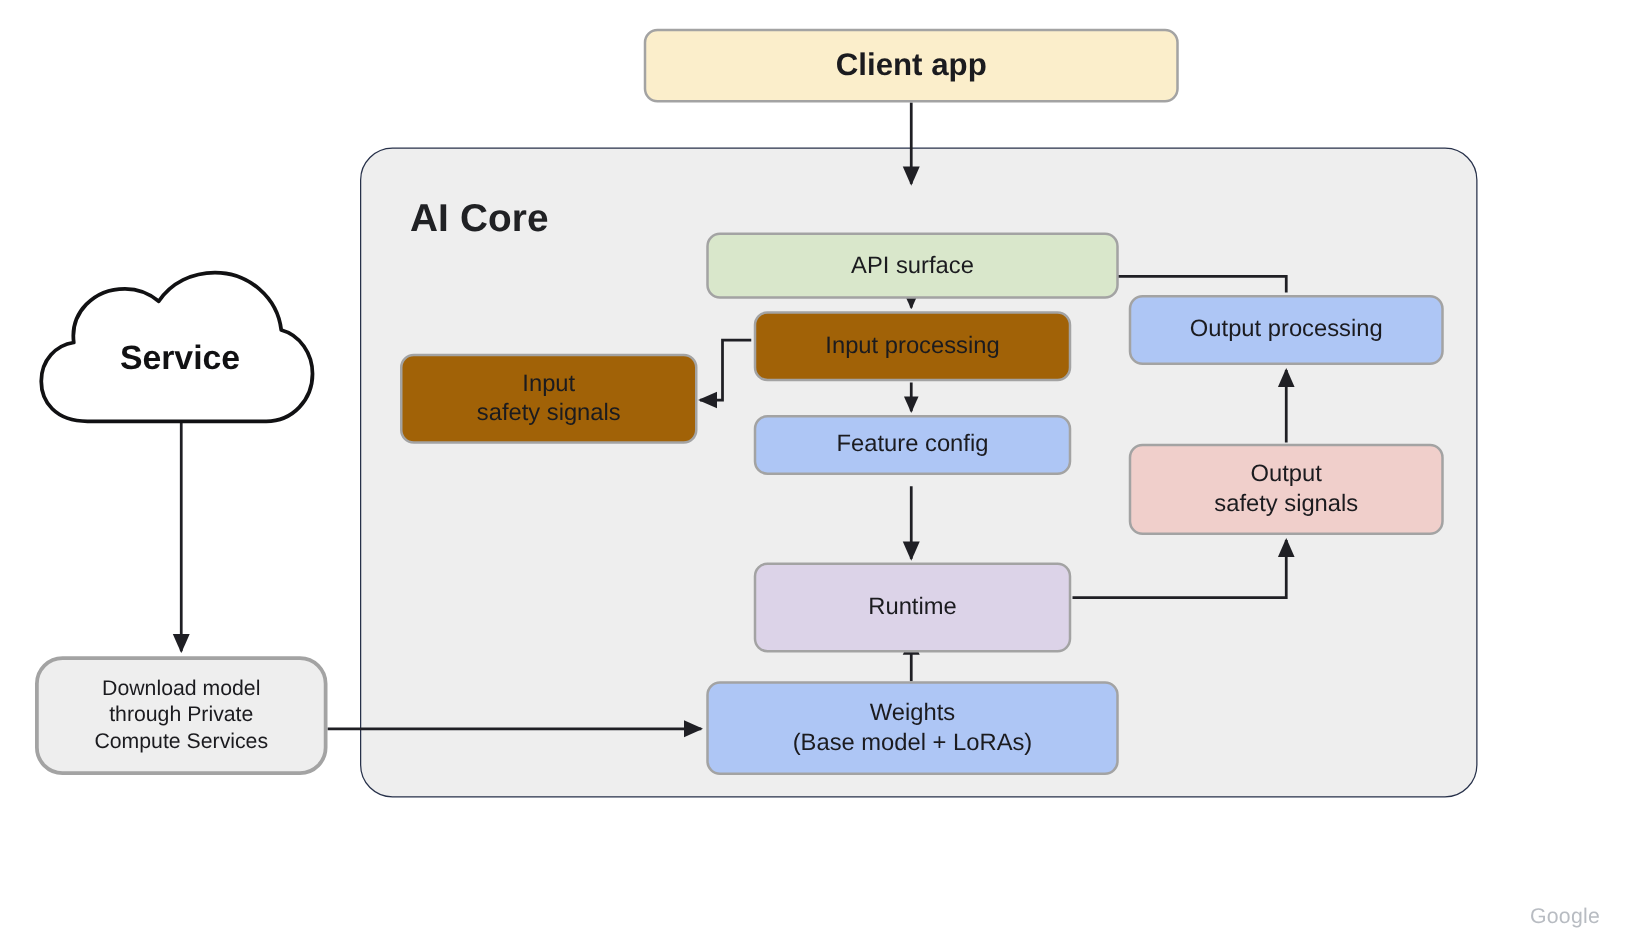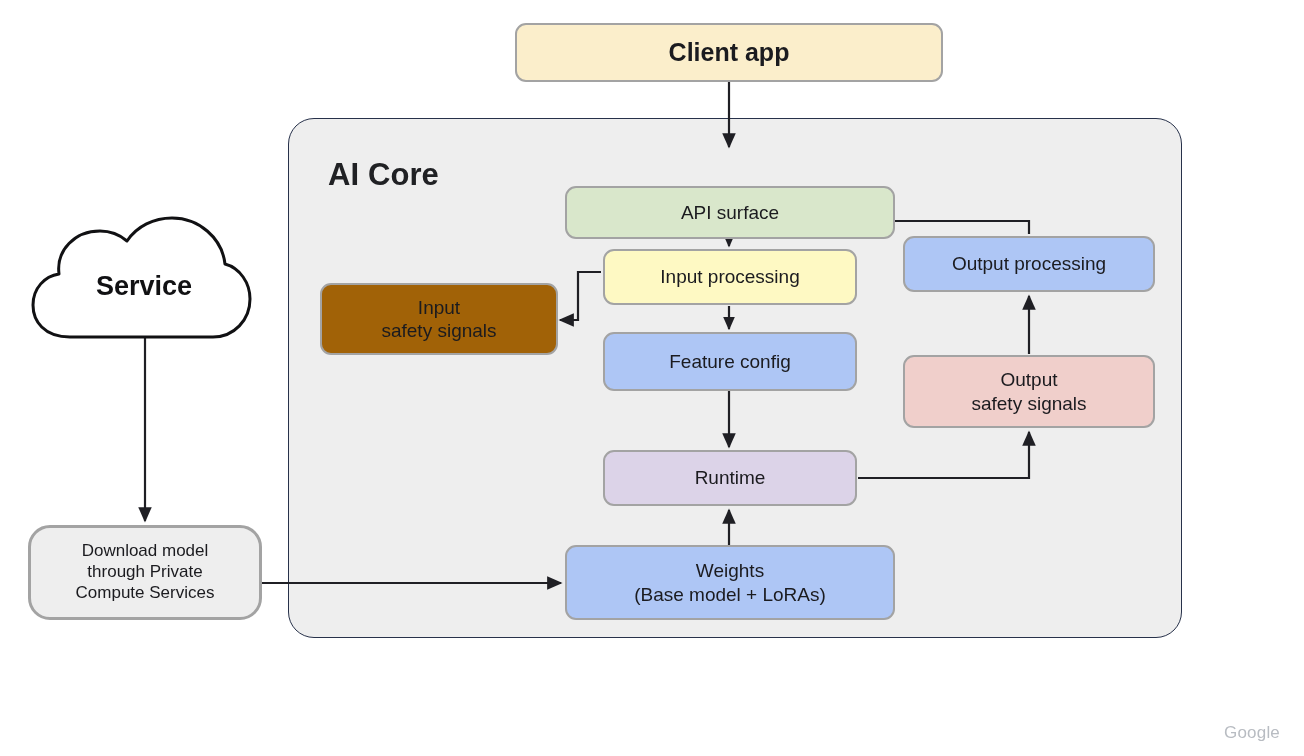--- a/index.html
+++ b/index.html
@@ -14,31 +14,31 @@
   .container-core{position:absolute;box-sizing:border-box;background:#eeeeee;
         border:1.5px solid #27314a;border-radius:26px;}
   .core-title{position:absolute;font-size:31px;font-weight:700;letter-spacing:.1px;color:#202124;}
   .cloud-label{position:absolute;font-size:27px;font-weight:700;color:#111113;
         text-align:center;width:212px;}
   .watermark{position:absolute;font-size:17px;color:#b8bcc2;letter-spacing:.2px;}
   .n-client{left:515px;top:23px;width:428px;height:59px;background:#fbeecb;border-radius:11px;
         font-size:25px;font-weight:700;}
   .n-api{left:565px;top:150px;width:330px;height:53px;background:#d9e7cb;border-radius:11px;
         font-size:19px;margin-top:36px;}
-  .n-inproc{left:603px;top:249px;width:254px;height:56px;background:#fef9c3;border-radius:11px;
+  .n-inproc{left:603px;top:249px;width:254px;height:56px;background:#a16207;border-radius:11px;
         font-size:19px;}
   .n-insafety{left:310px;top:283px;width:238px;height:72px;background:#a16207;border-radius:11px;
         font-size:19px;margin-left:10px;}
-  .n-feature{left:603px;top:332px;width:254px;height:59px;background:#aec6f5;border-radius:11px;
+  .n-feature{left:603px;top:332px;width:254px;height:48px;background:#aec6f5;border-radius:11px;
         font-size:19px;}
   .n-outproc{left:903px;top:236px;width:252px;height:56px;background:#aec6f5;border-radius:11px;
         font-size:19px;}
   .n-outsafety{left:903px;top:355px;width:252px;height:73px;background:#f0cfcb;border-radius:11px;
         font-size:19px;}
-  .n-runtime{left:603px;top:450px;width:254px;height:56px;background:#dcd3e8;border-radius:11px;
+  .n-runtime{left:603px;top:450px;width:254px;height:72px;background:#dcd3e8;border-radius:11px;
         font-size:19px;}
   .n-weights{left:565px;top:545px;width:330px;height:75px;background:#aec6f5;border-radius:11px;
         font-size:19px;}
   .n-download{left:28px;top:525px;width:234px;height:95px;background:#eeeeee;border-radius:22px;
         border-width:3px;font-size:17px;}
 </style>
 </head>
 <body>
 
 <div id="canvas">

